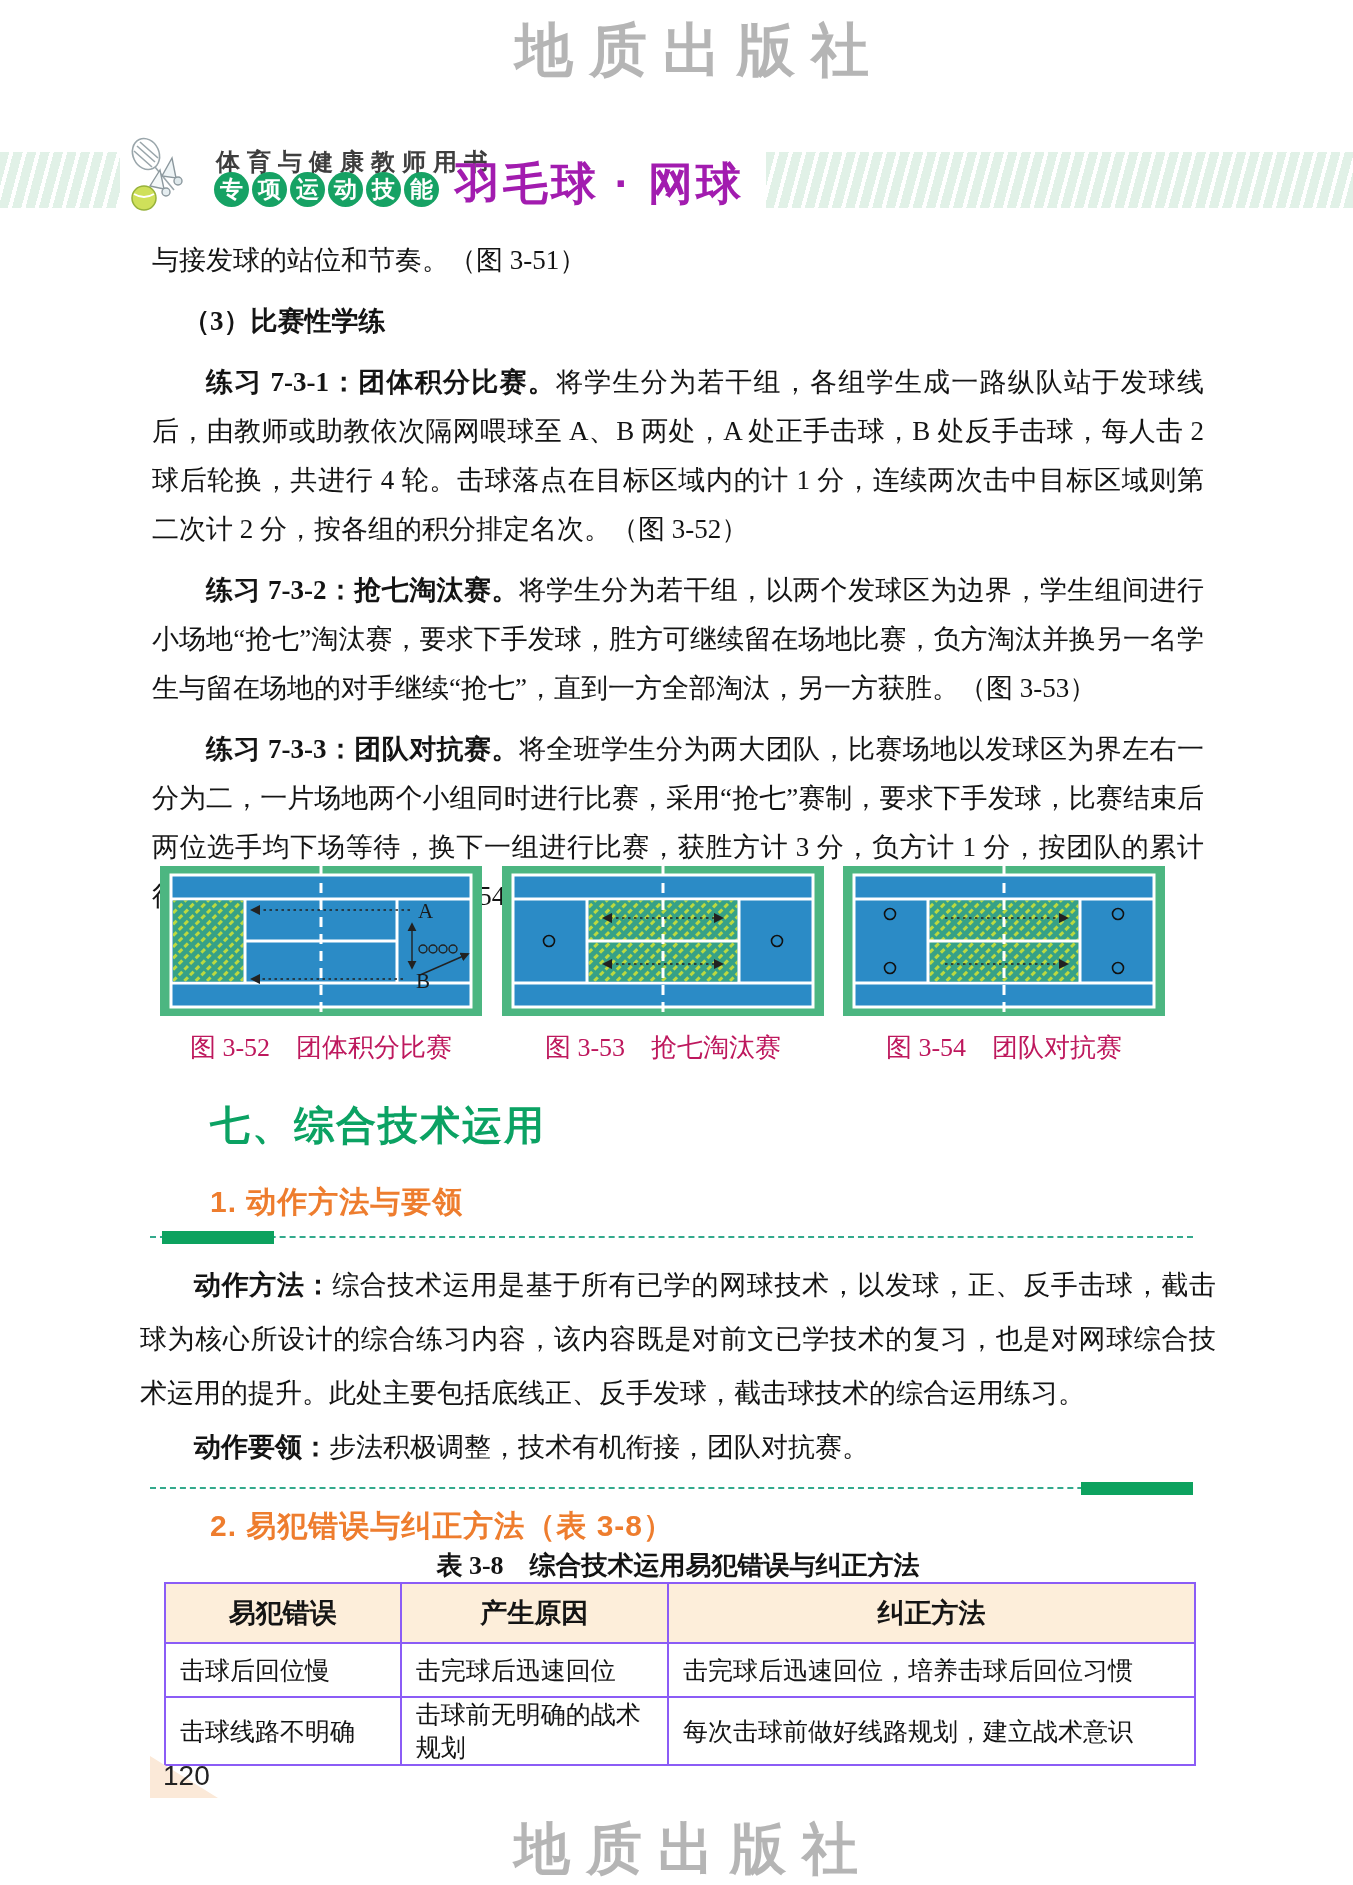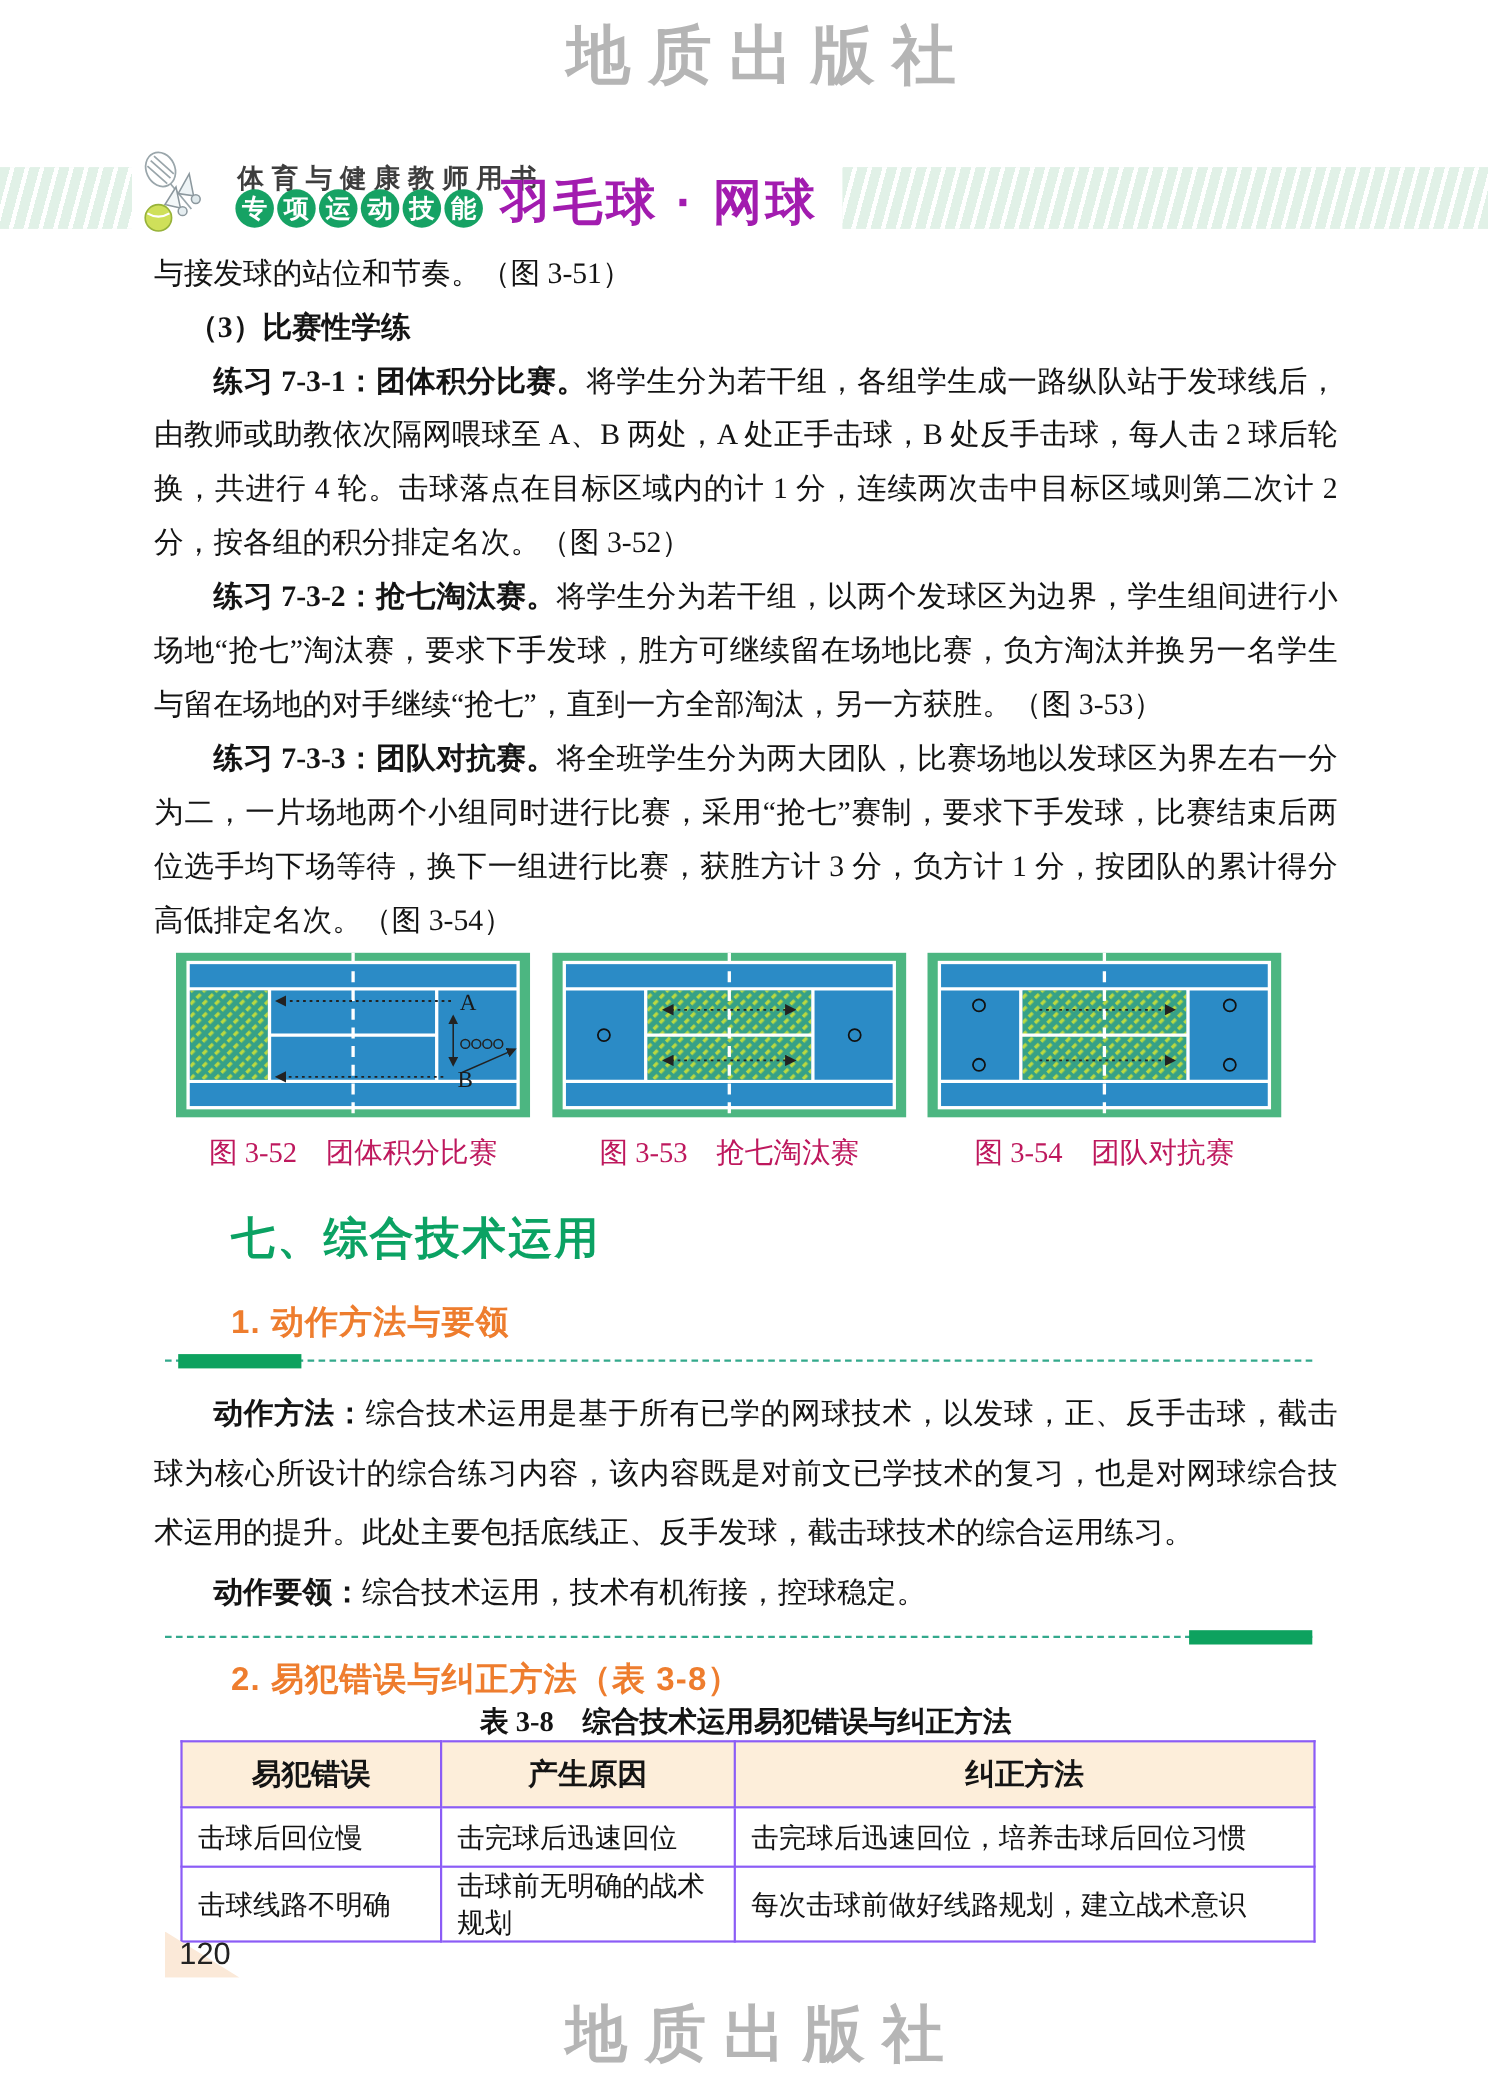--- a/index.html
+++ b/index.html
@@ -23,21 +23,21 @@
           font-size:24px;font-weight:600;color:#3e3e3e;letter-spacing:7px;white-space:nowrap;}
   .badges{position:absolute;left:214px;top:20px;display:flex;gap:3px;}
   .badge{width:35px;height:35px;border-radius:50%;background:#16a264;color:#fff;
          font-family:"Liberation Sans",sans-serif;font-size:23px;font-weight:700;
          display:flex;align-items:center;justify-content:center;}
   .brand{position:absolute;left:455px;top:2px;font-family:Liberation Sans, sans-serif;
          font-size:45px;font-weight:800;color:#a21caf;letter-spacing:3px;white-space:nowrap;}
 
   
   .bodytext{left:140px;width:1076px;font-size:27px;line-height:49px;text-align:justify;}
-  .bodytext p{margin:0;}
+  .bodytext p{margin:12px;}
   .bodytext p.indent{text-indent:2em;}
   .bodytext p.h{font-weight:700;text-indent:1.15em;}
   b.lead{font-weight:700;}
 
   
   .figure{position:absolute;width:322px;}
   .figure svg{display:block;width:322px;height:150px;}
   .figcap{margin-top:14px;text-align:center;font-size:26px;color:#be185d;white-space:nowrap;}
 
   
@@ -217,21 +217,21 @@
 
   <div class="abs sub-head" style="top:1182px">1. 动作方法与要领</div>
 
   <div class="abs divider" style="top:1231px">
     <div class="dash"></div>
     <div class="bar" style="left:12px"></div>
   </div>
 
   <div class="abs methodtext" style="top:1258px">
     <p><b class="lead">动作方法：</b><span>综合技术运用是基于所有已学的网球技术，以发球，正、反手击球，截击球为核心所设计的综合练习内容，该内容既是对前文已学技术的复习，也是对网球综合技术运用的提升。此处主要包括底线正、反手发球，截击球技术的综合运用练习。</span></p>
-    <p><b class="lead">动作要领：</b><span>综合技术运用，技术有机衔接，控球稳定。</span></p>
+    <p><b class="lead">动作要领：</b><span>步法积极调整，技术有机衔接，团队对抗赛。</span></p>
   </div>
 
   <div class="abs divider" style="top:1482px">
     <div class="dash"></div>
     <div class="bar" style="left:931px"></div>
   </div>
 
   <div class="abs sub-head" style="top:1506px">2. 易犯错误与纠正方法（表 3-8）</div>
 
   <div class="abs tablecap" style="top:1548px">表 3-8　综合技术运用易犯错误与纠正方法</div>

